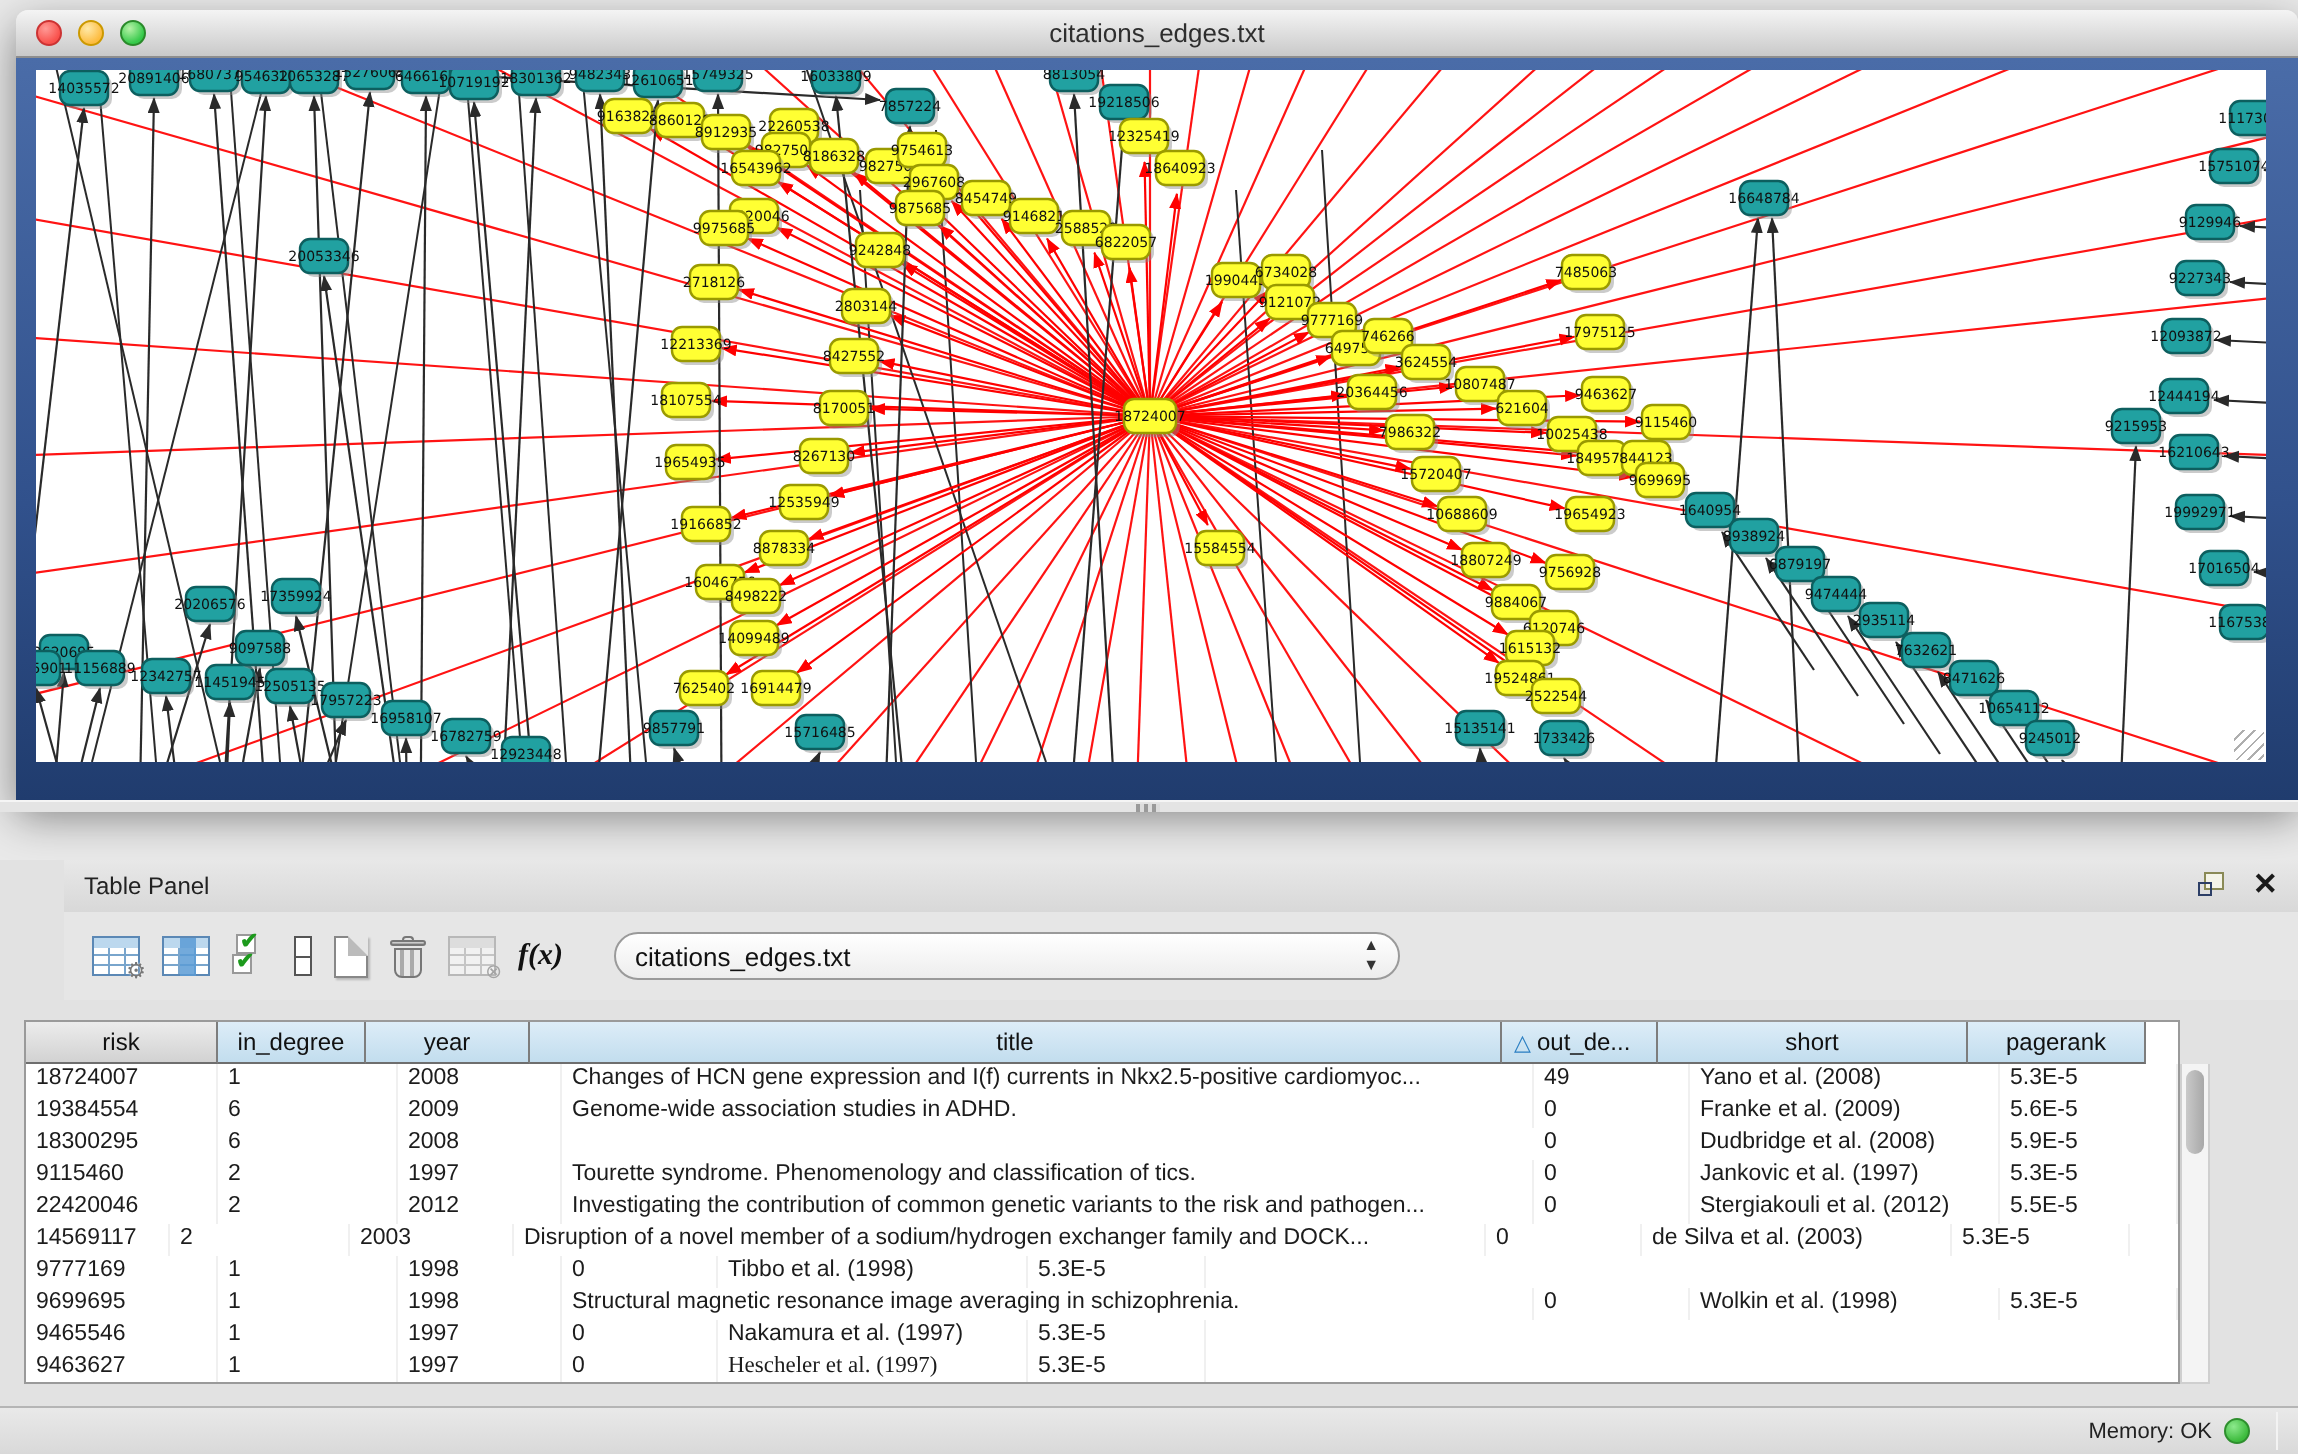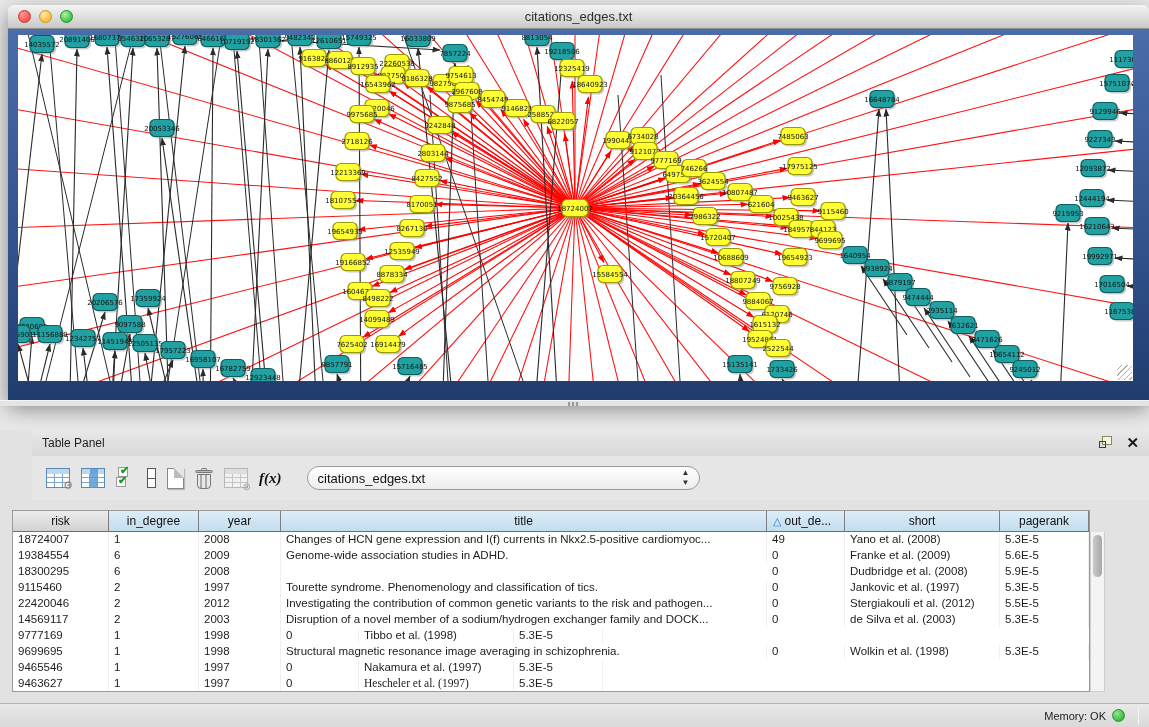--- a/index.html
+++ b/index.html
@@ -997,21 +997,21 @@
     <div class="tbtn fx">f(x)</div>
     <div class="chooser">
       <span class="val">citations_edges.txt</span>
       <span class="steppers">▲<br>▼</span>
     </div>
   </div>
 
   <div id="grid">
     <div class="hdr" id="thead">
         <div class="hcell gray" style="width: 96px;">risk</div>
-        <div class="hcell" style="width: 90px;">in_degree</div>
+        <div class="hcell" style="width: 74px;">in_degree</div>
         <div class="hcell" style="width: 82px;">year</div>
         <div class="hcell" style="width: 486px;">title</div>
         <div class="hcell sorted" style="width: 78px;"><span class="sortind">△</span>out_de...</div>
         <div class="hcell" style="width: 155px;">short</div>
         <div class="hcell" style="width: 89px;">pagerank</div>
       </div>
     <div class="tbody" id="tbody">
         <div class="trow">
           <div class="tcell" style="width: 96px;">18724007</div>
           <div class="tcell" style="width: 90px;">1</div>
@@ -1051,21 +1051,21 @@
         <div class="trow">
           <div class="tcell" style="width: 96px;">22420046</div>
           <div class="tcell" style="width: 90px;">2</div>
           <div class="tcell" style="width: 82px;">2012</div>
           <div class="tcell" style="width: 486px;">Investigating the contribution of common genetic variants to the risk and pathogen...</div>
           <div class="tcell" style="width: 78px;">0</div>
           <div class="tcell" style="width: 155px;">Stergiakouli et al. (2012)</div>
           <div class="tcell" style="width: 89px;">5.5E-5</div>
         </div>
         <div class="trow">
-          <div class="tcell" style="width: 96px;">14569117</div>
+          <div class="tcell" style="width: 72px;">14569117</div>
           <div class="tcell" style="width: 90px;">2</div>
           <div class="tcell" style="width: 82px;">2003</div>
           <div class="tcell" style="width: 486px;">Disruption of a novel member of a sodium/hydrogen exchanger family and DOCK...</div>
           <div class="tcell" style="width: 78px;">0</div>
           <div class="tcell" style="width: 155px;">de Silva et al. (2003)</div>
           <div class="tcell" style="width: 89px;">5.3E-5</div>
         </div>
         <div class="trow">
           <div class="tcell" style="width: 96px;">9777169</div>
           <div class="tcell" style="width: 90px;">1</div>

